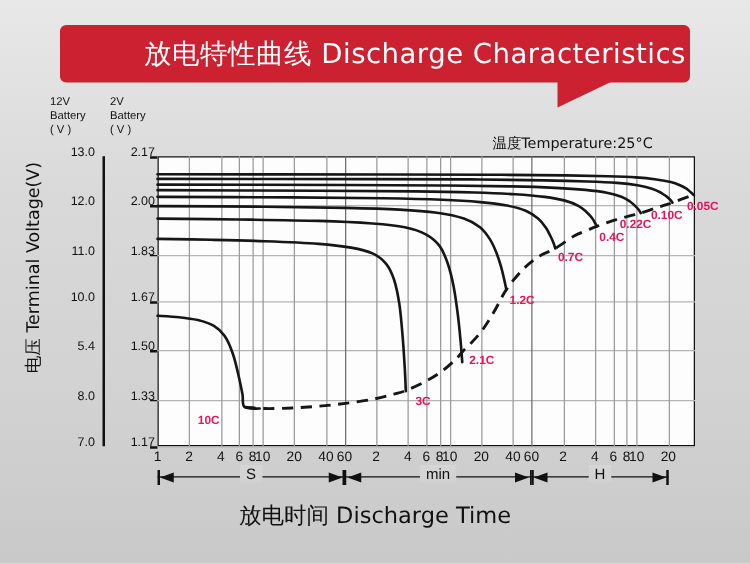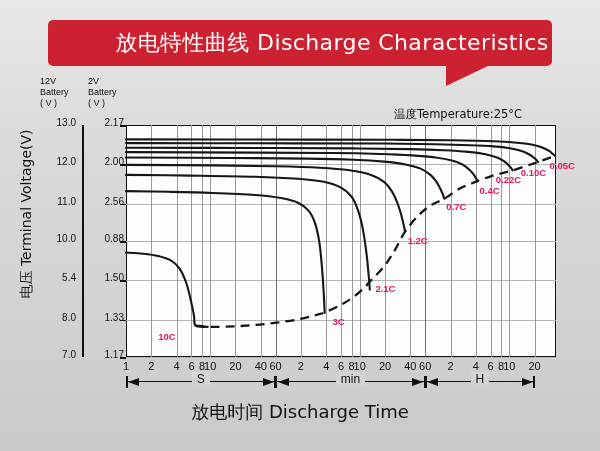--- a/index.html
+++ b/index.html
@@ -108,22 +108,22 @@
       <div class="ytick c12" style="top: 156.44px;">12.0</div>
       <div class="ytick c12" style="top: 195.88px;">11.0</div>
       <div class="ytick c12" style="top: 233px;">10.0</div>
       <div class="ytick c12" style="top: 272.44px;">5.4</div>
       <div class="ytick c12" style="top: 311.88px;">8.0</div>
       <div class="ytick c12" style="top: 349px;">7.0</div>
     </div>
   <div id="ylabels-2v">
       <div class="ytick c2" style="top: 117px;">2.17</div>
       <div class="ytick c2" style="top: 156.44px;">2.00</div>
-      <div class="ytick c2" style="top: 195.88px;">2.56</div>
-      <div class="ytick c2" style="top: 233px;">0.88</div>
+      <div class="ytick c2" style="top: 195.88px;">1.83</div>
+      <div class="ytick c2" style="top: 233px;">1.67</div>
       <div class="ytick c2" style="top: 272.44px;">1.50</div>
       <div class="ytick c2" style="top: 311.88px;">1.33</div>
       <div class="ytick c2" style="top: 349px;">1.17</div>
     </div>
   <div id="ymarks">
       <div class="ytick-mark" style="top: 125px;"></div>
       <div class="ytick-mark" style="top: 164.44px;"></div>
       <div class="ytick-mark" style="top: 203.88px;"></div>
       <div class="ytick-mark" style="top: 241px;"></div>
       <div class="ytick-mark" style="top: 280.44px;"></div>

